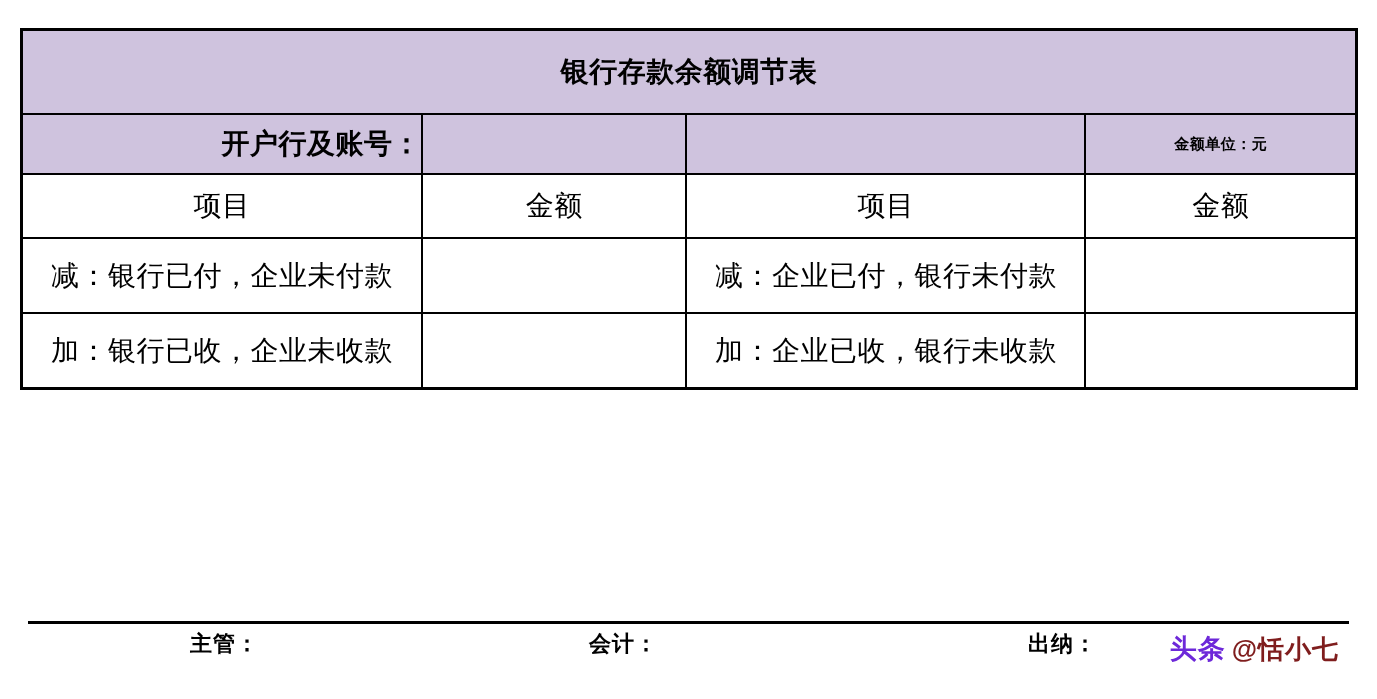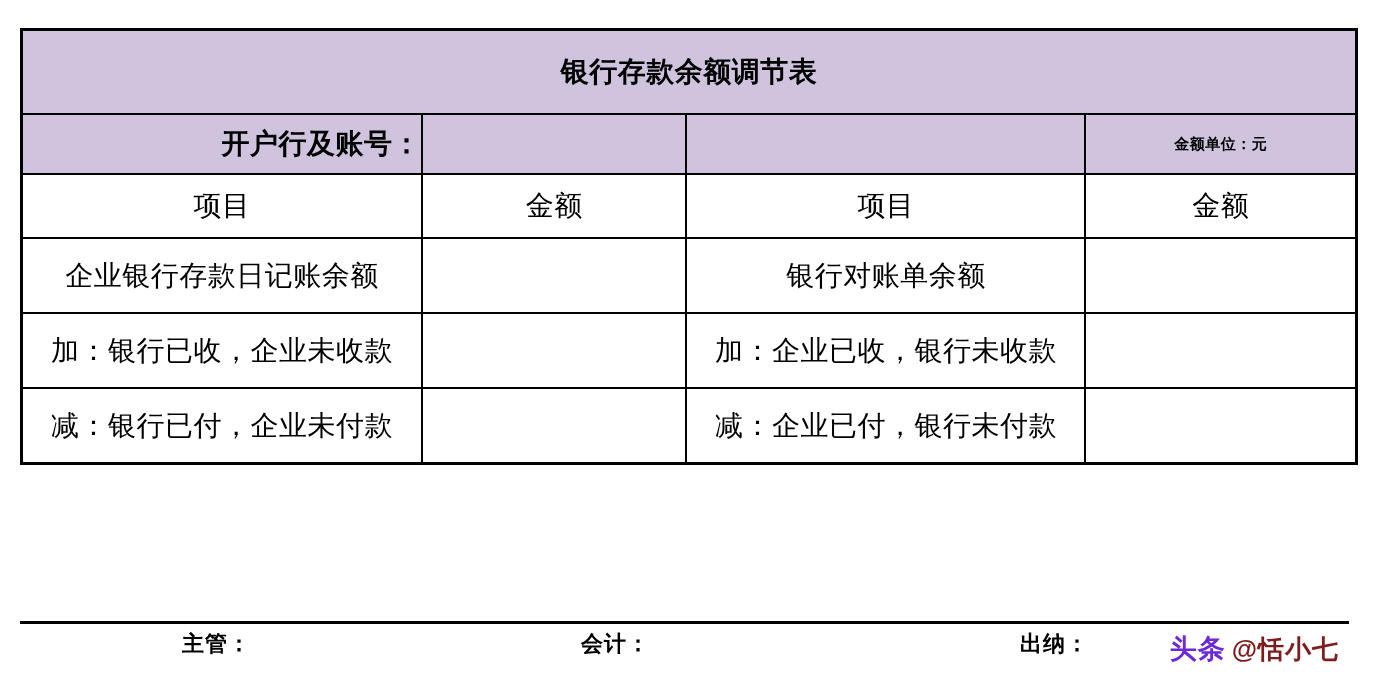--- a/index.html
+++ b/index.html
@@ -66,21 +66,21 @@
   .bodyrow.last td {
     height: 62px;
   }
   .col-a { width: 30.0%; }
   .col-b { width: 19.8%; }
   .col-c { width: 29.9%; }
   .col-d { width: 20.3%; }
 
   .footer {
     position: absolute;
-    left: 12px;
+    left: 20px;
     right: 20px;
     bottom: 22px;
     height: 56px;
   }
   .footer-line {
     position: absolute;
     left: 8px;
     right: 8px;
     top: 0;
     border-top: 3px solid #000;
@@ -147,35 +147,29 @@
         <td class="hdr-band"></td>
         <td class="hdr-band unit">金额单位：元</td>
       </tr>
       <tr class="subhdr">
         <td>项目</td>
         <td>金额</td>
         <td>项目</td>
         <td>金额</td>
       </tr>
       <tr class="bodyrow">
-        <td>企业银行存款日记账余额</td>
+        <td>减：银行已付，企业未付款</td>
         <td></td>
-        <td>银行对账单余额</td>
+        <td>减：企业已付，银行未付款</td>
         <td></td>
       </tr>
       <tr class="bodyrow">
         <td>加：银行已收，企业未收款</td>
         <td></td>
         <td>加：企业已收，银行未收款</td>
-        <td></td>
-      </tr>
-      <tr class="bodyrow">
-        <td>减：银行已付，企业未付款</td>
-        <td></td>
-        <td>减：企业已付，银行未付款</td>
         <td></td>
       </tr>
     </tbody>
   </table>
 </div>
 
 <div class="footer">
   <div class="footer-line"></div>
   <div class="footer-row">
     <span class="sig sig-manager">主管：</span>

